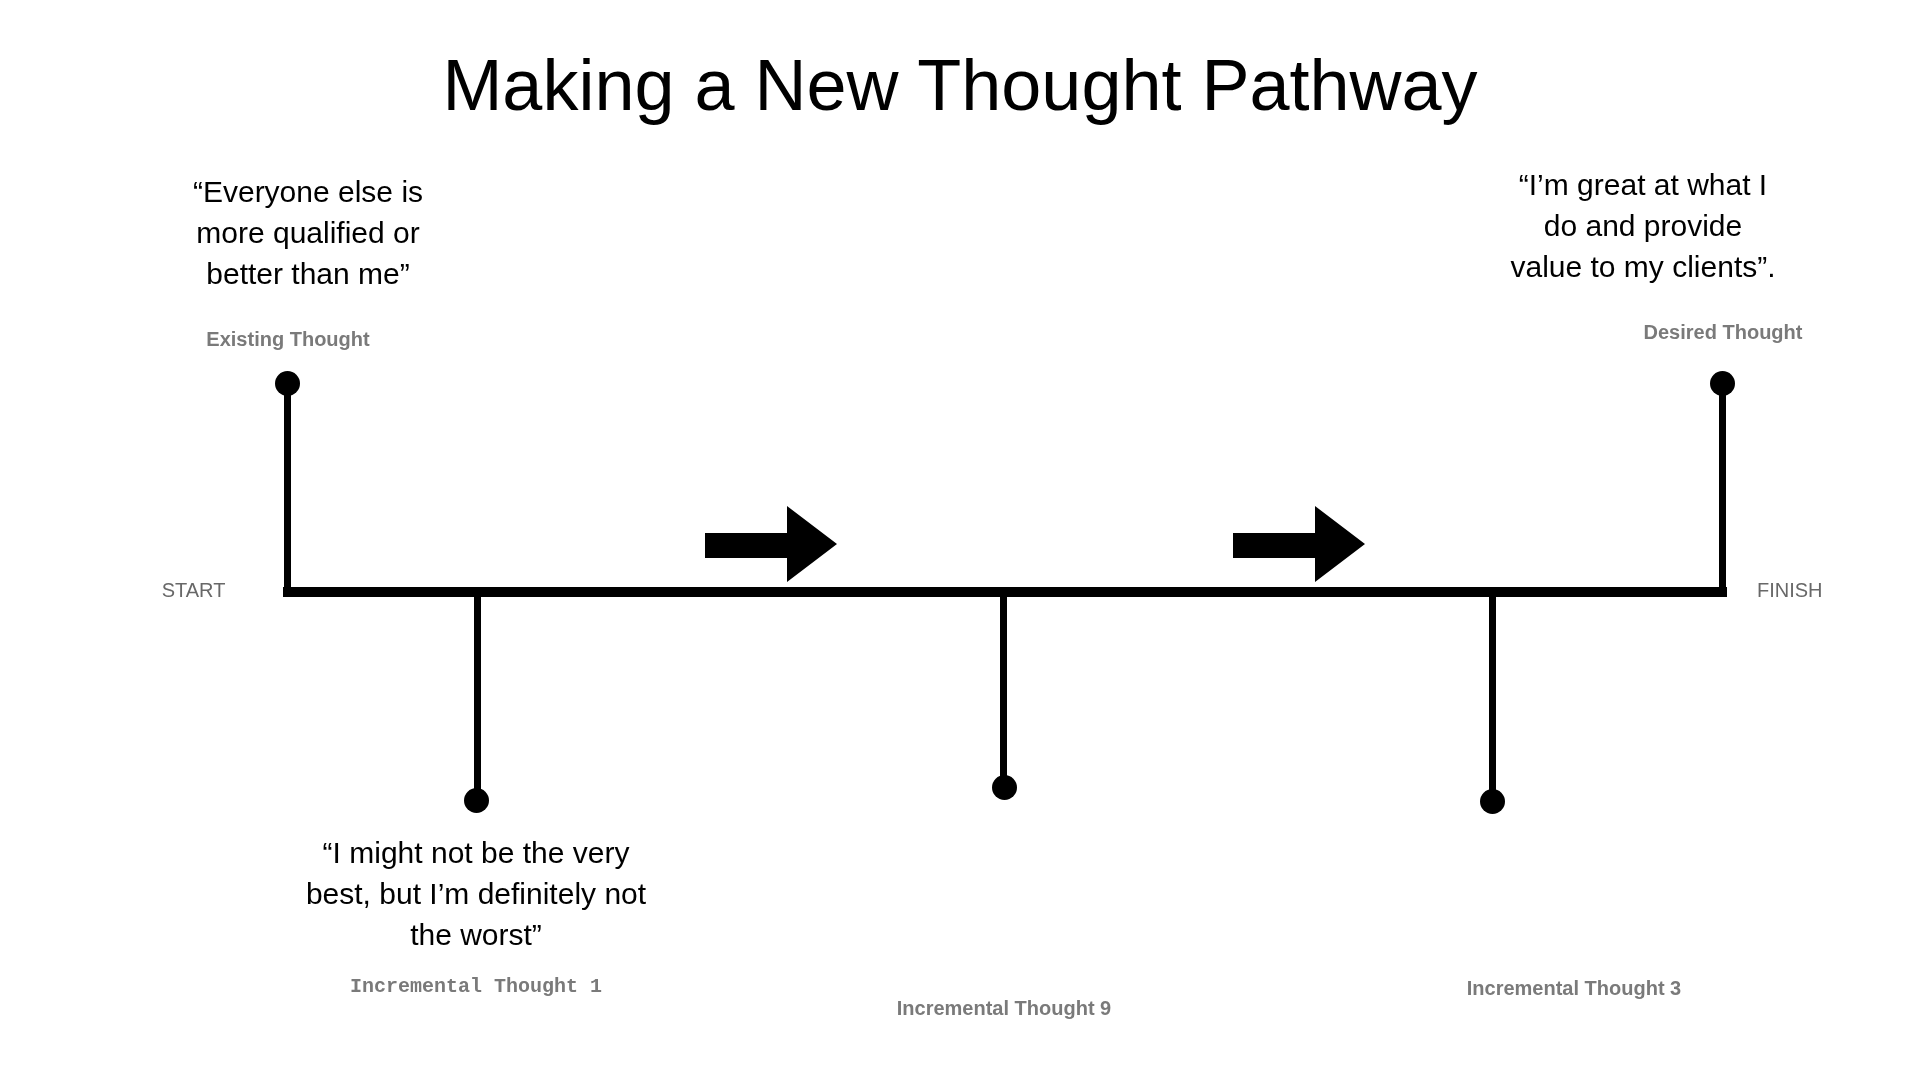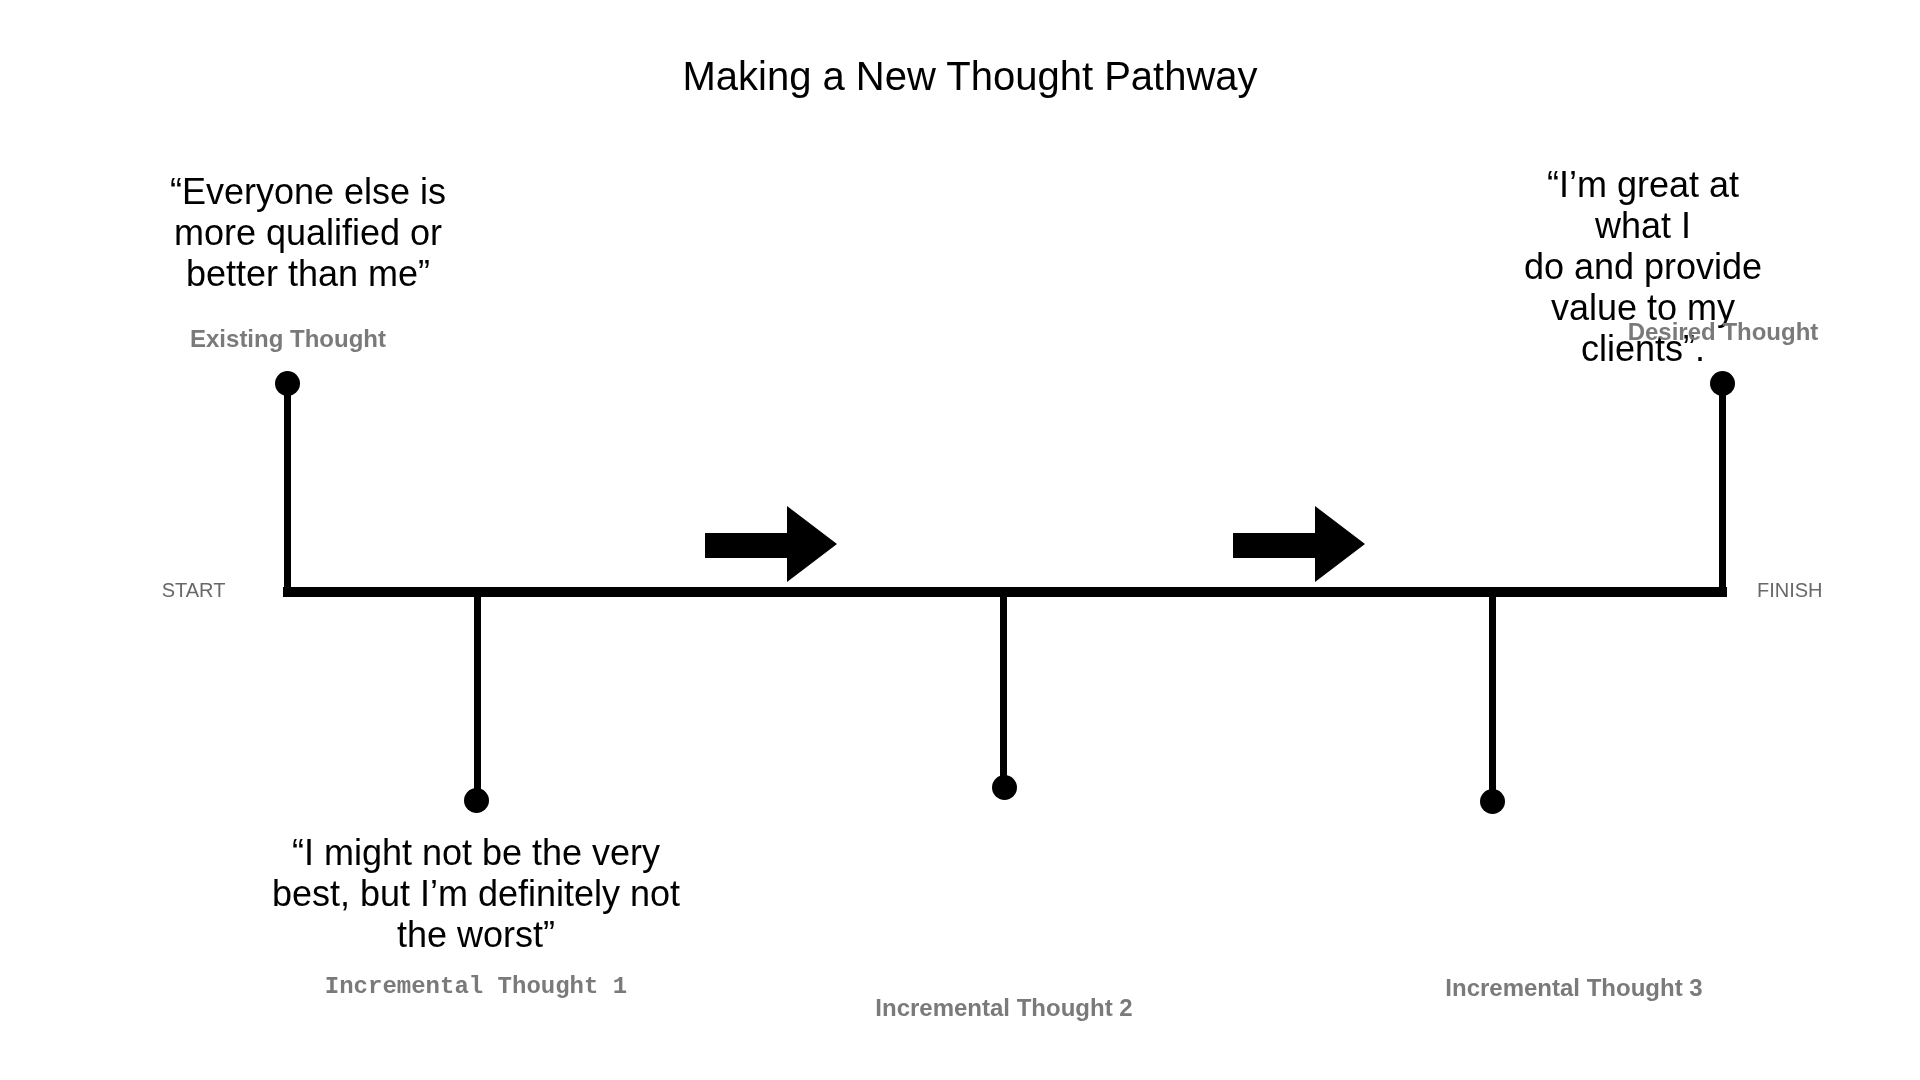--- a/index.html
+++ b/index.html
@@ -16,49 +16,49 @@
     color: #000000;
     overflow: hidden;
   }
 
   
   .title {
     position: absolute;
     left: 50%;
     top: 44px;
     transform: translateX(-50%);
-    font-size: 40px;
+    font-size: 72px;
     font-weight: 400;
     letter-spacing: 0px;
     white-space: nowrap;
-    margin: 10px;
+    margin: 0;
     color: #000000;
   }
 
   
   .quote {
     position: absolute;
     transform: translateX(-50%);
     text-align: center;
-    font-size: 36px;
+    font-size: 30px;
     line-height: 41px;
     white-space: pre-line;
     color: #000000;
   }
   .quote.existing { left: 308px; top: 171px; }
   .quote.desired  { left: 1643px; top: 164px; }
   .quote.m1 { left: 476px;  top: 832px; }
   .quote.m2 { left: 1010px; top: 814px; }
   .quote.m3 { left: 1501px; top: 832px; }
 
   
   .sub-label {
     position: absolute;
     transform: translateX(-50%);
-    font-size: 24px;
+    font-size: 20px;
     line-height: 30px;
     font-weight: 700;
     color: #7a7a7a;
     white-space: nowrap;
   }
   .sub-label.existing { left: 288px;  top: 324px; }
   .sub-label.desired  { left: 1723px; top: 317px; }
   .sub-label.m1 { left: 476px;  top: 972px; font-family: Liberation Mono, monospace; }
   .sub-label.m2 { left: 1004px; top: 993px; }
   .sub-label.m3 { left: 1574px; top: 973px; }
@@ -157,19 +157,19 @@
 
   <div class="stem down-m1"></div>
   <div class="dot m1"></div>
   <div class="quote m1">“I might not be the very
 best, but I’m definitely not
 the worst”</div>
   <div class="sub-label m1">Incremental Thought 1</div>
 
   <div class="stem down-m2"></div>
   <div class="dot m2"></div>
-  <div class="sub-label m2">Incremental Thought 2</div>
+  <div class="sub-label m2">Incremental Thought 9</div>
 
   <div class="stem down-m3"></div>
   <div class="dot m3"></div>
   <div class="sub-label m3">Incremental Thought 3</div>
 
 </div>
 
 </body></html>

